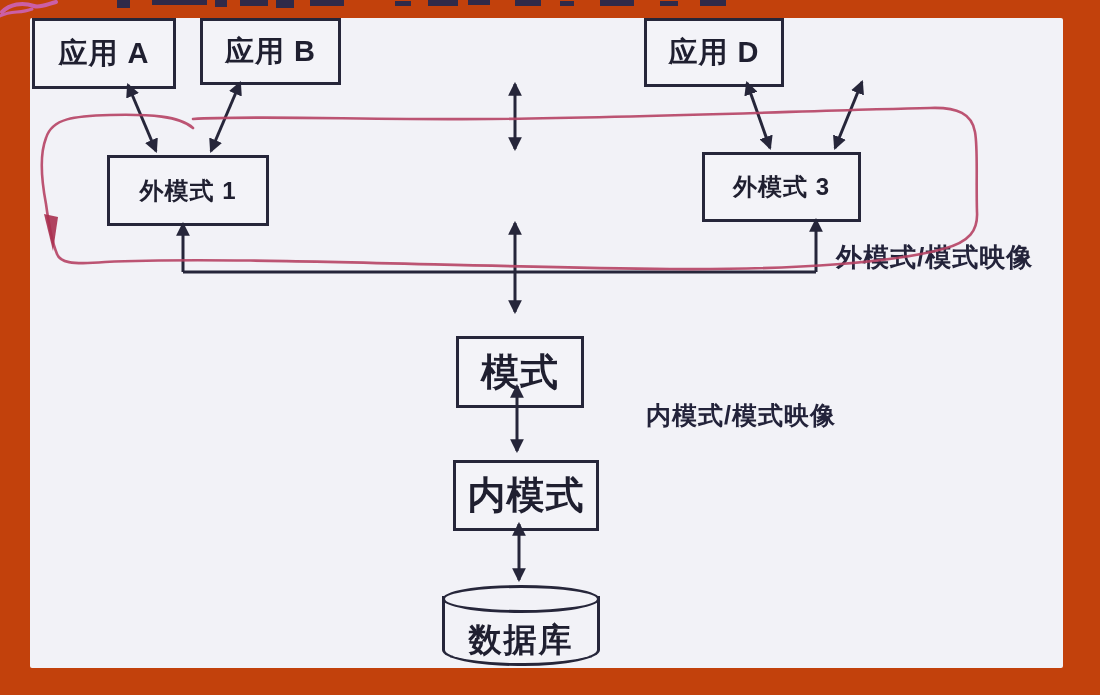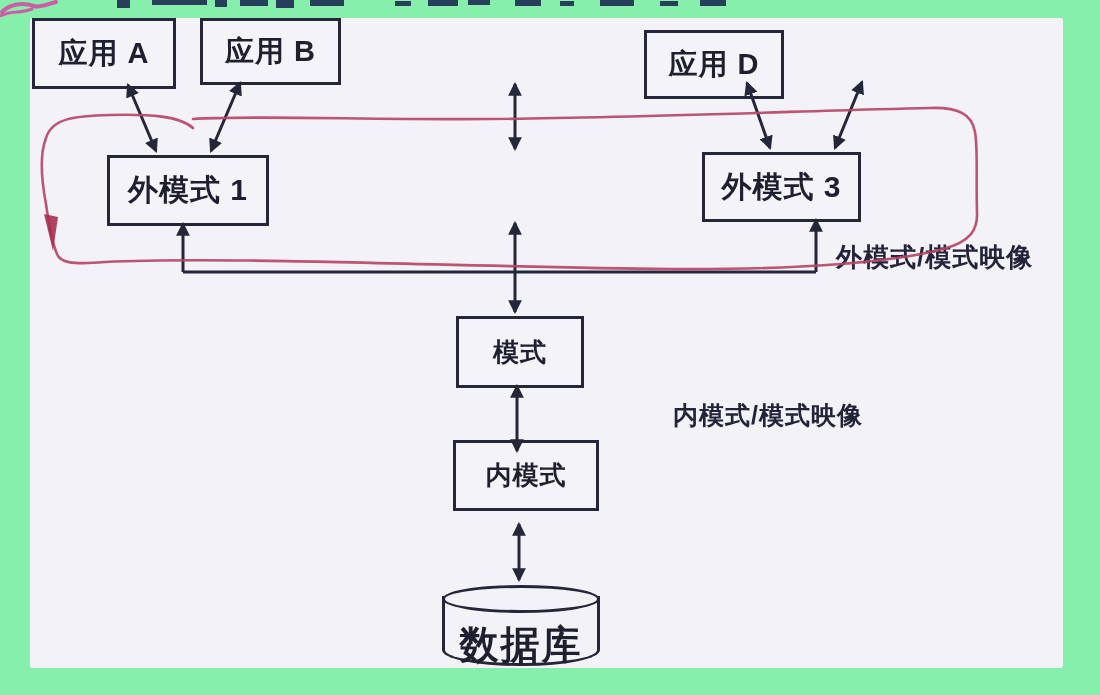--- a/index.html
+++ b/index.html
@@ -1,52 +1,52 @@
 <!DOCTYPE html>
 <html><head>
 <meta charset="utf-8">
 <style>
   html,body{margin:0;padding:0;}
   body{
     width:1100px;height:695px;overflow:hidden;
     font-family:"Liberation Sans", sans-serif;
     background:#3b82da;
   }
-  .frame{position:relative;width:1100px;height:695px;background:#86efac;}
+  .frame{position:relative;width:1100px;height:695px;background:#c2410c;}
   .topbar-svg{position:absolute;left:0;top:0;z-index:5;}
   .slide{
     position:absolute;left:30px;top:18px;width:1033px;height:650px;
     background:#f2f2f7;border-radius:2px;z-index:1;
   }
   .overlay{position:absolute;left:0;top:0;z-index:4;pointer-events:none;}
   .box{
     position:absolute;border:3px solid #26263a;background:#f3f3f8;
     display:flex;align-items:center;justify-content:center;
     color:#1f1f30;font-weight:700;z-index:2;
     letter-spacing:1px;white-space:nowrap;
   }
   .app-box{font-size:29px;}
-  .ext-box{font-size:30px;}
-  .mid-box{font-size:26px;}
+  .ext-box{font-size:24px;}
+  .mid-box{font-size:38px;margin-top:20px;}
   .map-label{
     position:absolute;color:#23233a;font-weight:700;z-index:3;
     white-space:nowrap;letter-spacing:1px;
   }
   .cyl-top{
     position:absolute;left:412px;top:567px;width:152px;height:22px;
     border:3px solid #26263a;border-radius:50%;background:#f2f2f7;z-index:3;
   }
   .cyl-body{
     position:absolute;left:412px;top:578px;width:152px;height:67px;
     border:3px solid #26263a;border-top:none;background:#f2f2f7;
     border-radius:0 0 76px 76px / 0 0 16px 16px;z-index:2;
   }
   .cyl-label{
     position:absolute;left:412px;top:600px;width:158px;text-align:center;
-    font-size:39px;font-weight:700;color:#1f1f30;z-index:4;letter-spacing:2px;
+    font-size:33px;font-weight:700;color:#1f1f30;z-index:4;letter-spacing:2px;
   }
 </style>
 </head>
 <body>
 
 <div class="frame">
 
   <svg class="topbar-svg" width="1100" height="20">
     <g fill="#1c2752" opacity="0.88">
       <rect x="117" y="0" width="13" height="8"></rect>
@@ -108,21 +108,21 @@
         <path d="M 14,196 L 28,199 L 23,233 Z" fill="#a8304f" opacity="0.9"></path>
       </g>
     </svg>
 
     <div class="box app-box" style="left:2px;top:0;width:138px;height:65px">
       <span>应用 A</span>
     </div>
     <div class="box app-box" style="left:170px;top:0;width:135px;height:61px">
       <span>应用 B</span>
     </div>
-    <div class="box app-box" style="left:614px;top:12px;width:134px;height:63px">
+    <div class="box app-box" style="left:614px;top:0;width:134px;height:63px">
       <span>应用 D</span>
     </div>
 
     <div class="box ext-box" style="left:77px;top:137px;width:156px;height:65px">
       <span>外模式 1</span>
     </div>
     <div class="box ext-box" style="left:672px;top:134px;width:153px;height:64px">
       <span>外模式 3</span>
     </div>
 
@@ -131,16 +131,16 @@
     </div>
     <div class="box mid-box" style="left:423px;top:422px;width:140px;height:65px">
       <span>内模式</span>
     </div>
 
     <div class="cyl-body"></div>
     <div class="cyl-top"></div>
     <div class="cyl-label">数据库</div>
 
     <div class="map-label" style="left:806px;top:222px;font-size:26px">外模式/模式映像</div>
-    <div class="map-label" style="left:643px;top:381px;font-size:25px">内模式/模式映像</div>
+    <div class="map-label" style="left:616px;top:381px;font-size:25px">内模式/模式映像</div>
 
   </div>
 </div>
 
 </body></html>

